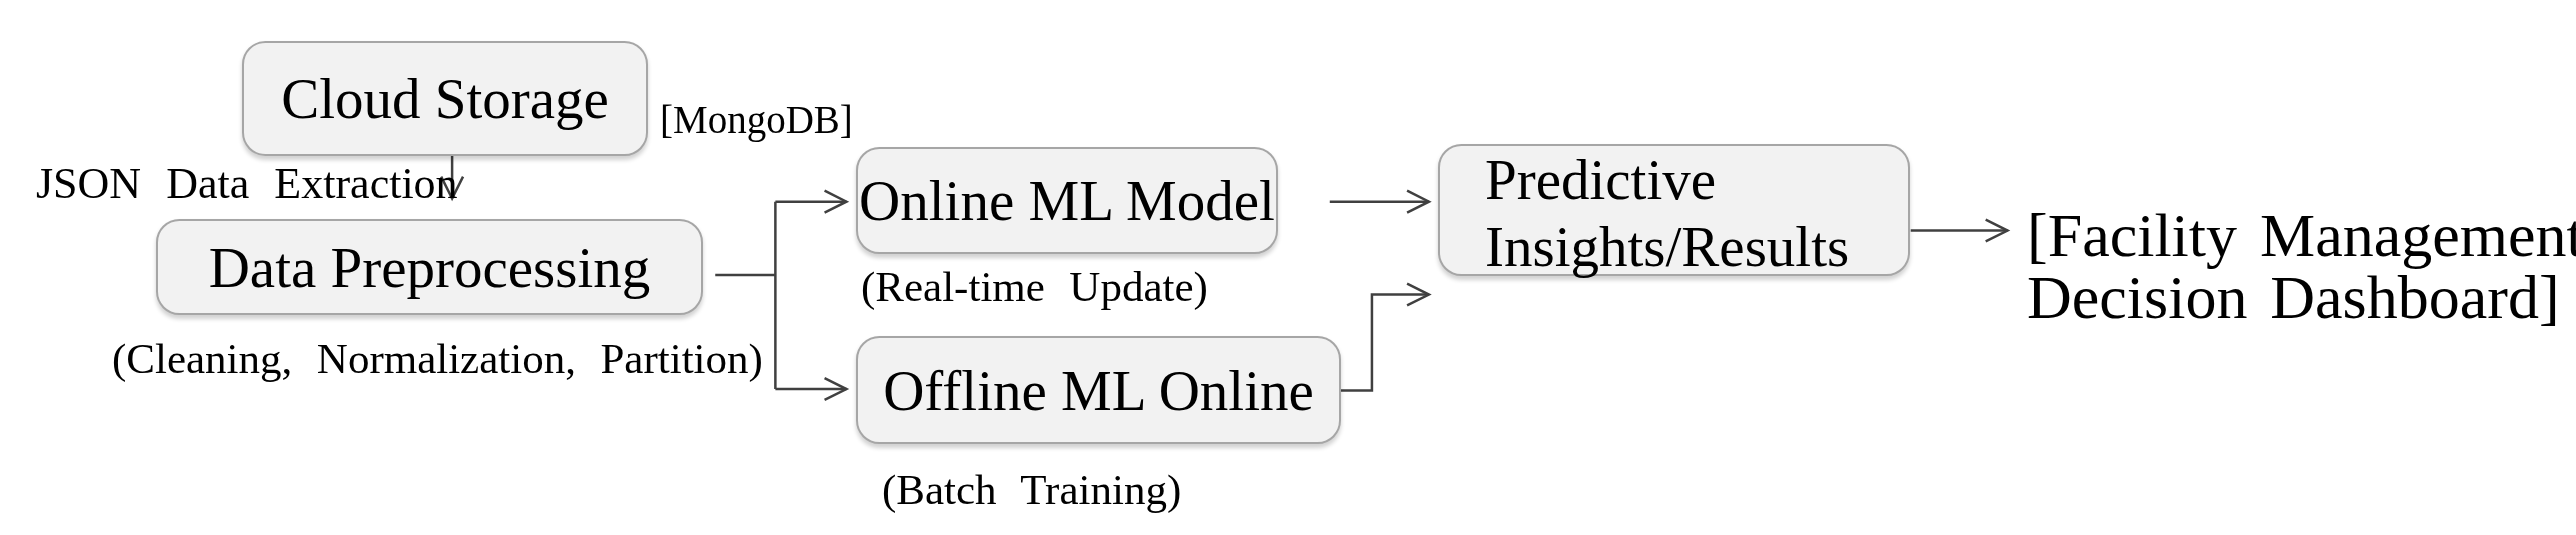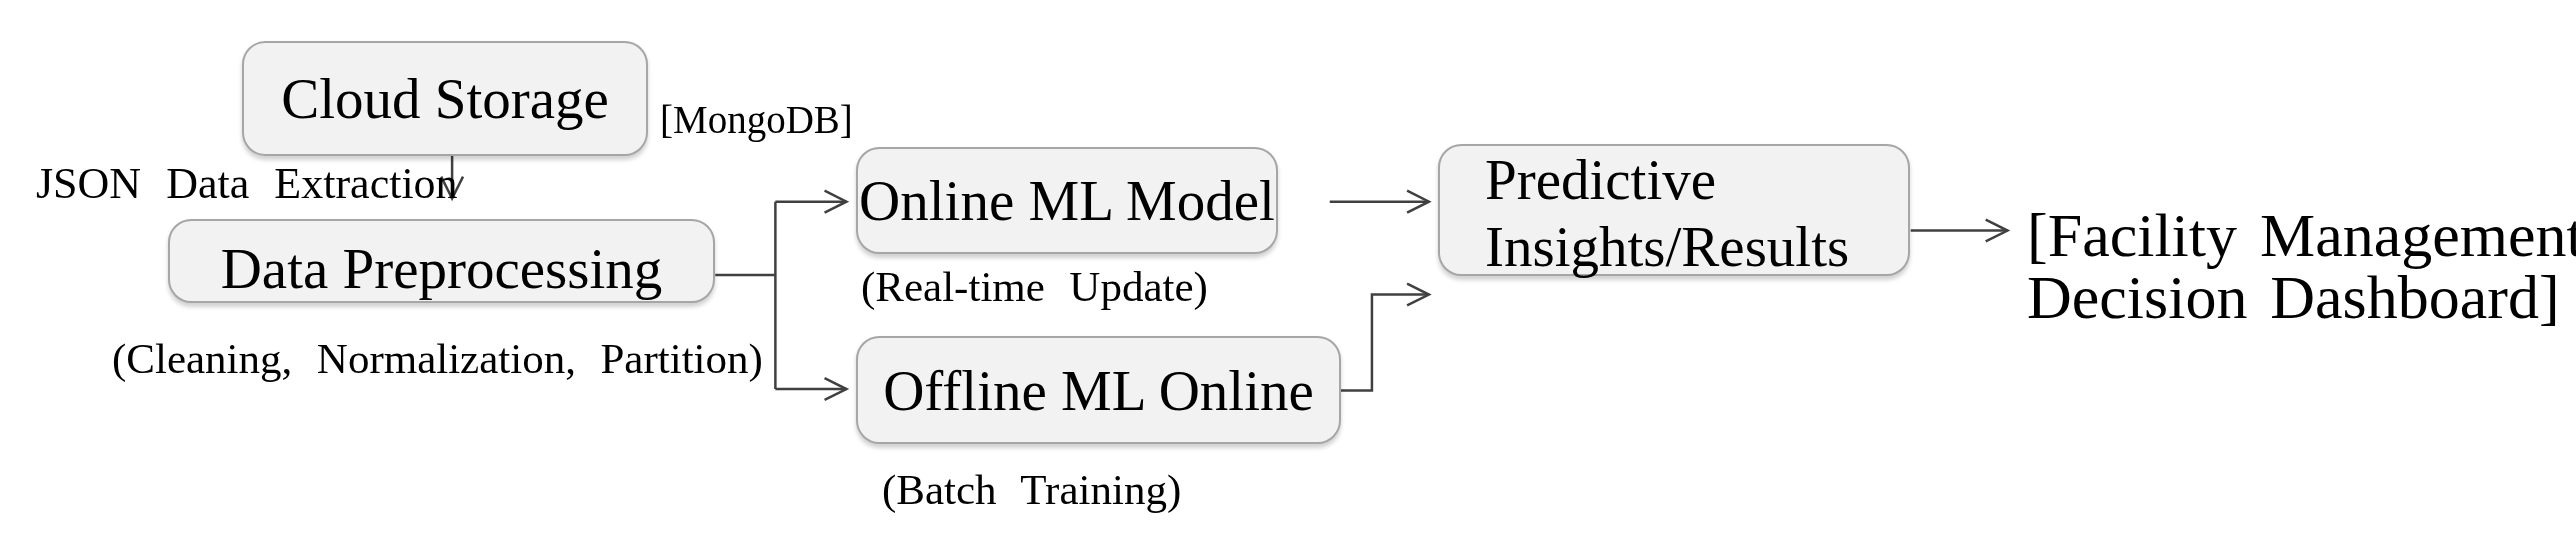--- a/index.html
+++ b/index.html
@@ -25,21 +25,21 @@
     border: 2.3px solid var(--node-border, #a6a6a6);
     border-radius: 23.4px;
     box-shadow: 0 3.1px 4.7px rgba(0,0,0,0.18);
     display: flex;
     align-items: center;
     justify-content: center;
     font-size: 57px;
     white-space: nowrap;
   }
   .node-cloud       { left: 242px;  top: 41px;  width: 406px; height: 115px; }
-  .node-preproc     { left: 168px;  top: 219px; width: 547px; height: 84px; align-items: flex-end; }
+  .node-preproc     { left: 156px;  top: 219px; width: 547px; height: 96px; }
   .node-online      { left: 856px; top: 147px; width: 422px; height: 107px; }
   .node-offline     { left: 856px; top: 336px; width: 485px; height: 108px; }
   .node-predictive  {
     left: 1438px; top: 144px; width: 472px; height: 132px;
     flex-direction: column;
     align-items: flex-start;
     justify-content: flex-start;
     padding-left: 45px;
     line-height: 1.18;
   }

